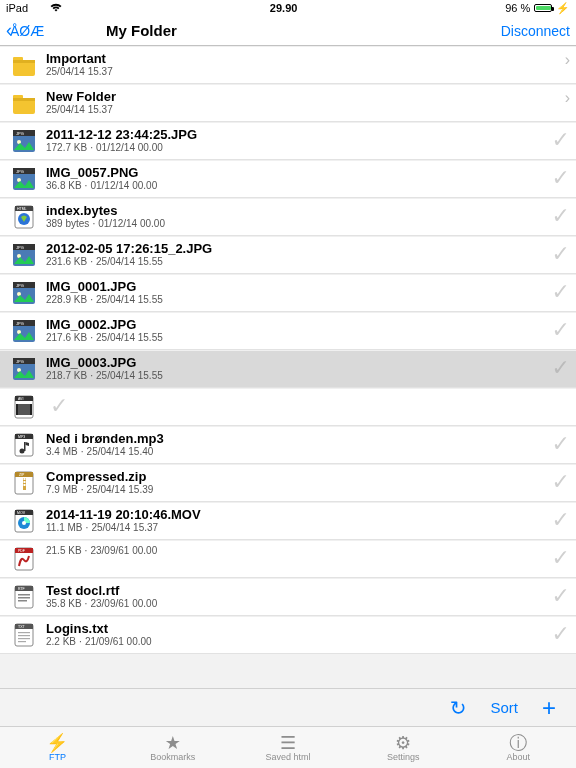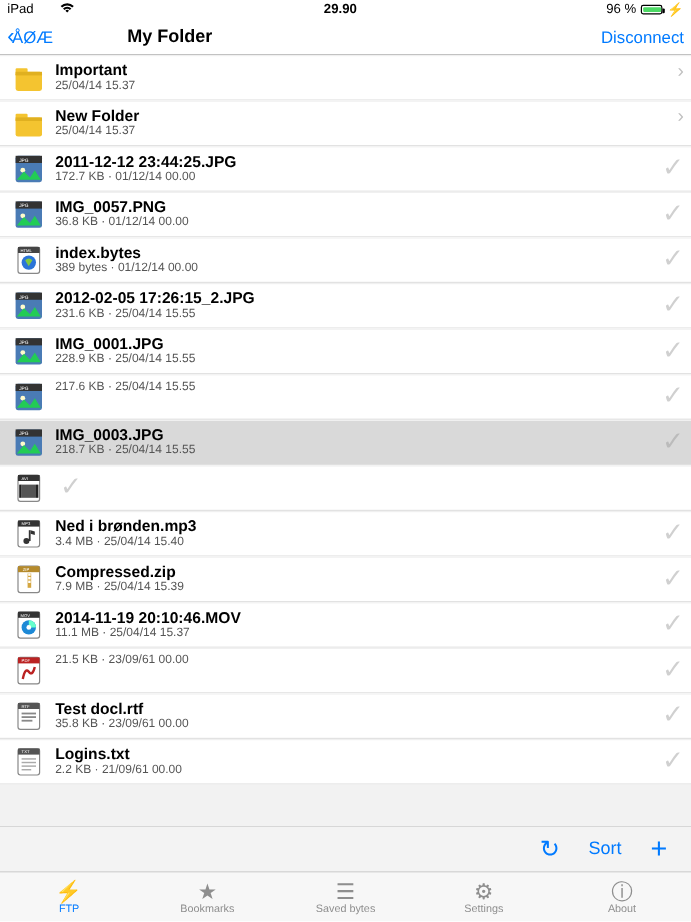--- a/index.html
+++ b/index.html
@@ -235,20 +235,21 @@
       </span>
       <span class="chk">✓</span>
     </div>
     <div class="row">
       <span class="icon">
         <svg viewBox="0 0 26 26">
           <use href="#ic-jpg"></use>
         </svg>
       </span>
       <span class="info">
+        <div class="name">IMG_0002.JPG</div>
         <div class="meta">217.6 KB · 25/04/14 15.55</div>
       </span>
       <span class="chk">✓</span>
     </div>
     <div class="row selected">
       <span class="icon">
         <svg viewBox="0 0 26 26">
           <use href="#ic-jpg"></use>
         </svg>
       </span>
@@ -354,21 +355,21 @@
     <div class="tab active">
       <span class="tab-icon">⚡</span>
       <span>FTP</span>
     </div>
     <div class="tab">
       <span class="tab-icon">★</span>
       <span>Bookmarks</span>
     </div>
     <div class="tab">
       <span class="tab-icon">☰</span>
-      <span>Saved bytes</span>
+      <span>Saved html</span>
     </div>
     <div class="tab">
       <span class="tab-icon">⚙</span>
       <span>Settings</span>
     </div>
     <div class="tab">
       <span class="tab-icon">ⓘ</span>
       <span>About</span>
     </div>
   </div>

